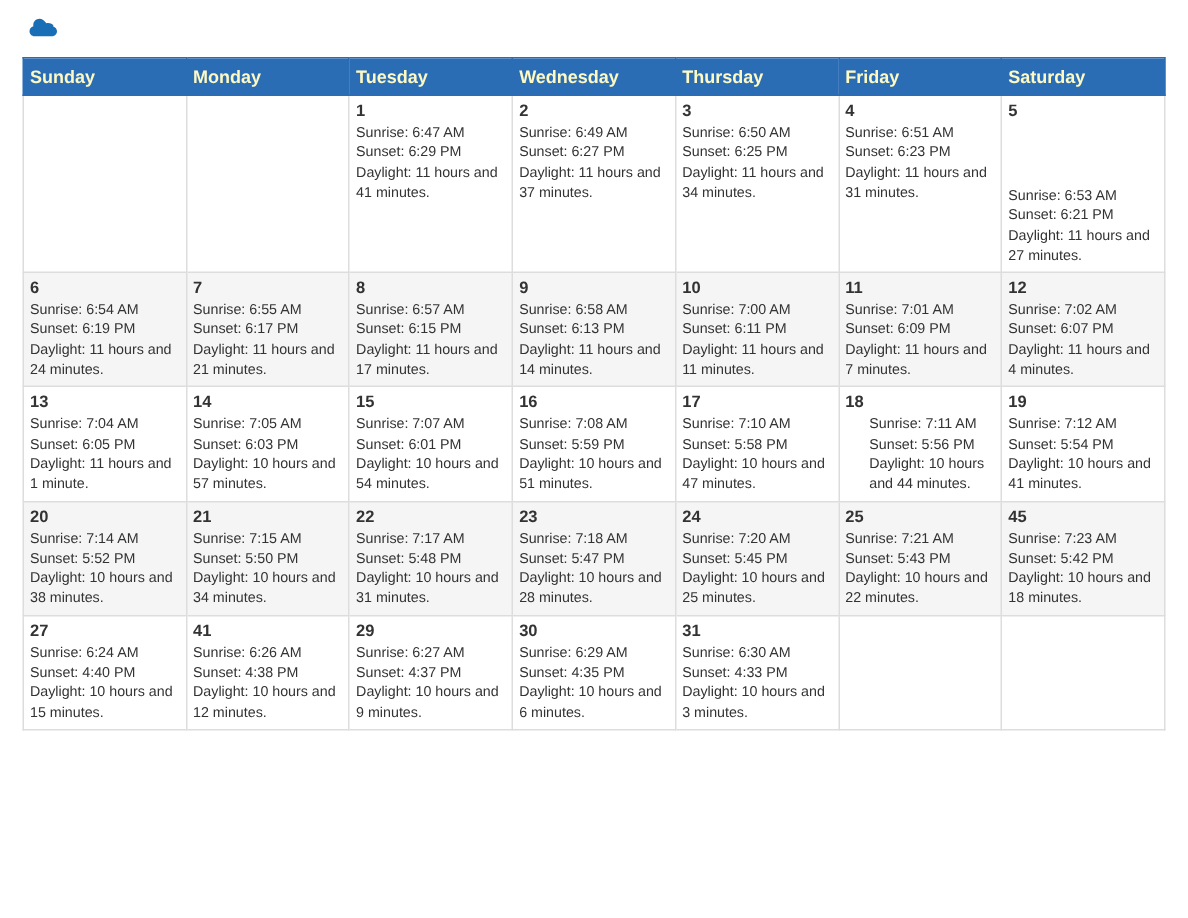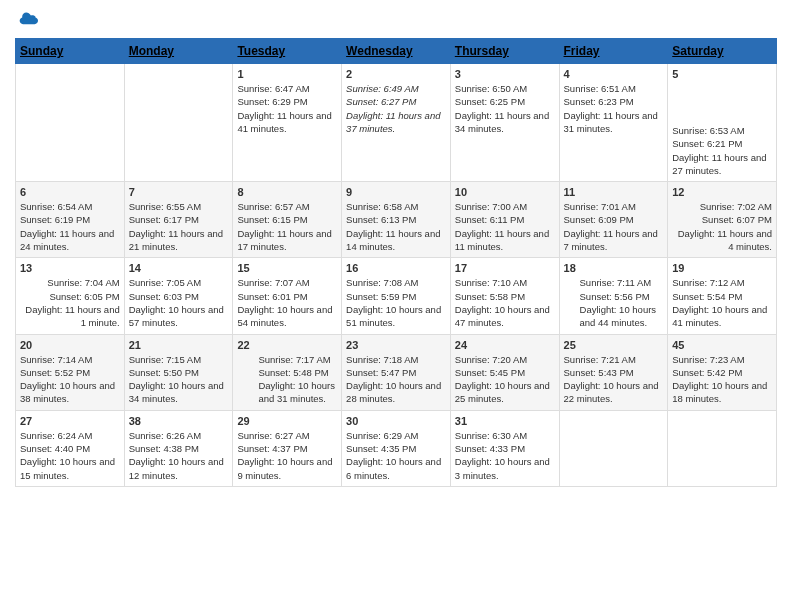--- a/index.html
+++ b/index.html
@@ -52,22 +52,21 @@
       font-size: 14px;
       color: #555;
     }
     table {
       width: 100%;
       border-collapse: collapse;
       table-layout: fixed;
     }
     thead tr {
       background-color: #2a6db5;
-      color: #000000;
-      text-decoration: underline;
+      color: #fef9c3;
     }
     thead th {
       padding: 5px 4px;
       font-size: 12px;
       font-weight: bold;
       text-align: left;
       border: 1px solid #2a6db5;
     }
     tbody tr {
       border-bottom: 1px solid #ccc;
@@ -138,21 +137,21 @@
           <td></td>
           <td></td>
           <td>
             <span class="day-num">1</span>
             <div class="day-info" style="white-space: pre-line;">Sunrise: 6:47 AM
 Sunset: 6:29 PM
 Daylight: 11 hours and 41 minutes.</div>
           </td>
           <td>
             <span class="day-num">2</span>
-            <div class="day-info" style="white-space: pre-line; font-style: italic;">Sunrise: 6:49 AM
+            <div class="day-info" style="white-space: pre-line;">Sunrise: 6:49 AM
 Sunset: 6:27 PM
 Daylight: 11 hours and 37 minutes.</div>
           </td>
           <td>
             <span class="day-num">3</span>
             <div class="day-info" style="white-space: pre-line;">Sunrise: 6:50 AM
 Sunset: 6:25 PM
 Daylight: 11 hours and 34 minutes.</div>
           </td>
           <td>
@@ -200,29 +199,29 @@
 Daylight: 11 hours and 11 minutes.</div>
           </td>
           <td>
             <span class="day-num">11</span>
             <div class="day-info" style="white-space: pre-line;">Sunrise: 7:01 AM
 Sunset: 6:09 PM
 Daylight: 11 hours and 7 minutes.</div>
           </td>
           <td>
             <span class="day-num">12</span>
-            <div class="day-info" style="white-space: pre-line; text-align: right;">Sunrise: 7:02 AM
+            <div class="day-info" style="white-space: pre-line;">Sunrise: 7:02 AM
 Sunset: 6:07 PM
 Daylight: 11 hours and 4 minutes.</div>
           </td>
         </tr>
         <tr>
           <td>
             <span class="day-num">13</span>
-            <div class="day-info" style="white-space: pre-line; text-align: right;">Sunrise: 7:04 AM
+            <div class="day-info" style="white-space: pre-line;">Sunrise: 7:04 AM
 Sunset: 6:05 PM
 Daylight: 11 hours and 1 minute.</div>
           </td>
           <td>
             <span class="day-num">14</span>
             <div class="day-info" style="white-space: pre-line;">Sunrise: 7:05 AM
 Sunset: 6:03 PM
 Daylight: 10 hours and 57 minutes.</div>
           </td>
           <td>
@@ -264,21 +263,21 @@
 Daylight: 10 hours and 38 minutes.</div>
           </td>
           <td>
             <span class="day-num">21</span>
             <div class="day-info" style="white-space: pre-line;">Sunrise: 7:15 AM
 Sunset: 5:50 PM
 Daylight: 10 hours and 34 minutes.</div>
           </td>
           <td>
             <span class="day-num">22</span>
-            <div class="day-info" style="white-space: pre-line; margin-left: 21px;">Sunrise: 7:17 AM
+            <div class="day-info" style="white-space: pre-line;">Sunrise: 7:17 AM
 Sunset: 5:48 PM
 Daylight: 10 hours and 31 minutes.</div>
           </td>
           <td>
             <span class="day-num">23</span>
             <div class="day-info" style="white-space: pre-line;">Sunrise: 7:18 AM
 Sunset: 5:47 PM
 Daylight: 10 hours and 28 minutes.</div>
           </td>
           <td>
@@ -301,21 +300,21 @@
           </td>
         </tr>
         <tr>
           <td>
             <span class="day-num">27</span>
             <div class="day-info" style="white-space: pre-line;">Sunrise: 6:24 AM
 Sunset: 4:40 PM
 Daylight: 10 hours and 15 minutes.</div>
           </td>
           <td>
-            <span class="day-num">38</span>
+            <span class="day-num">41</span>
             <div class="day-info" style="white-space: pre-line;">Sunrise: 6:26 AM
 Sunset: 4:38 PM
 Daylight: 10 hours and 12 minutes.</div>
           </td>
           <td>
             <span class="day-num">29</span>
             <div class="day-info" style="white-space: pre-line;">Sunrise: 6:27 AM
 Sunset: 4:37 PM
 Daylight: 10 hours and 9 minutes.</div>
           </td>

